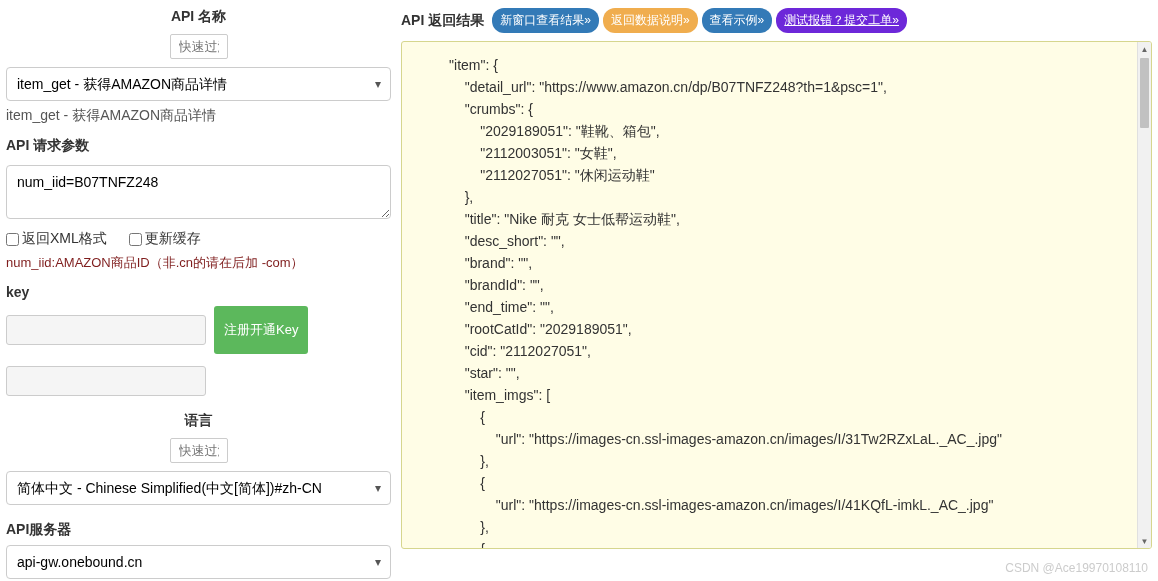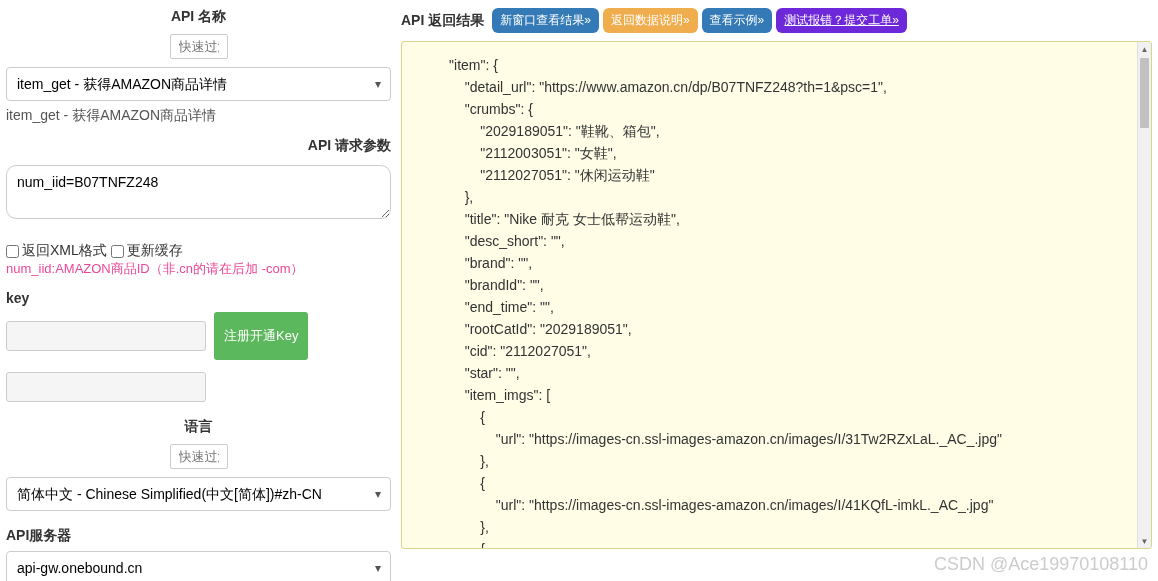--- a/index.html
+++ b/index.html
@@ -7,45 +7,45 @@
     .container { display: flex; padding: 8px 6px; height: 100%; }
     .left-panel { width: 395px; padding-right: 10px; }
     .right-panel { flex: 1; }
     .label-row { display: flex; align-items: center; gap: 8px; margin-bottom: 8px; flex-direction: column; }
     .label-text { font-weight: bold; color: #333; }
     .filter-input { border: 1px solid #ccc; padding: 4px 8px; font-size: 13px; color: #999; border-radius: 2px; width: 58px; }
     .select-box { width: 100%; border: 1px solid #ccc; padding: 8px 10px; font-size: 14px; border-radius: 4px; background: #fff; appearance: none; position: relative; }
     .select-wrapper { position: relative; margin-bottom: 6px; }
     .select-wrapper::after { content: "▾"; position: absolute; right: 10px; top: 50%; transform: translateY(-50%); pointer-events: none; color: #555; font-size: 12px; }
     .sub-text { color: #555; font-size: 14px; margin-bottom: 12px; }
-    .textarea-box { width: 100%; border: 1px solid #ccc; padding: 8px 10px; font-size: 14px; border-radius: 10px; height: 54px; resize: both; font-family: inherit; margin-bottom: 20px; }
-    .checkbox-row { display: flex; align-items: flex-start; gap: 0; margin-bottom: 0; }
+    .textarea-box { width: 100%; border: 1px solid #ccc; padding: 8px 10px; font-size: 14px; border-radius: 4px; height: 54px; resize: both; font-family: inherit; margin-bottom: 8px; }
+    .checkbox-row { display: flex; align-items: flex-start; gap: 18px; margin-bottom: 6px; }
     .checkbox-row label { display: inline-flex; align-items: center; gap: 3px; font-size: 14px; margin-right: 4px; }
-    .hint-text { color: #ec4899; font-size: 13px; margin-bottom: 12px; }
+    .hint-text { color: #7f1d1d; font-size: 13px; margin-bottom: 12px; }
     .field-label { font-weight: bold; margin-bottom: 6px; display: block; }
     .text-input { border: 1px solid #ccc; padding: 6px 8px; font-size: 14px; border-radius: 3px; width: 200px; }
     .key-row { display: flex; align-items: center; gap: 8px; margin-bottom: 12px; }
     .btn-green { background: #5cb85c; color: #fff; border: none; padding: 15px 10px; font-size: 13px; border-radius: 3px; cursor: pointer; }
     .secret-row { margin-bottom: 16px; }
     .test-btn { width: 100%; background: #337ab7; color: #fff; border: none; padding: 14px; font-size: 15px; border-radius: 3px; cursor: pointer; }
     .result-header { display: flex; align-items: center; gap: 4px; margin-bottom: 8px; flex-wrap: wrap; }
     .result-title { font-weight: bold; margin-right: 4px; }
-    .tag-btn { color: #fff; border: none; padding: 4px 8px; font-size: 12px; border-radius: 6px; cursor: pointer; white-space: nowrap; }
+    .tag-btn { color: #fff; border: none; padding: 4px 8px; font-size: 12px; border-radius: 12px; cursor: pointer; white-space: nowrap; }
     .tag-blue { background: #337ab7; }
     .tag-orange { background: #f0ad4e; }
     .tag-red { background: #6d28d9; text-decoration: underline; }
     .result-box { border: 1px solid #d6d68e; background: #fffde6; border-radius: 3px; height: 508px; position: relative; overflow: hidden; }
     .result-scroll { width: calc(100% - 14px); height: 100%; overflow: hidden; padding: 12px 16px; }
     .json-content { font-family: "Helvetica Neue", Arial, sans-serif; font-size: 14px; line-height: 22px; color: #333; white-space: pre; }
     .scrollbar { position: absolute; right: 0; top: 0; bottom: 0; width: 14px; background: #f1f1f1; border-left: 1px solid #e0e0e0; }
     .scrollbar-thumb { position: absolute; left: 2px; right: 2px; top: 2px; height: 70px; background: #c1c1c1; border-radius: 1px; }
     .scrollbar-arrow-up { position: absolute; top: 0; left: 0; right: 0; height: 14px; display: flex; align-items: center; justify-content: center; font-size: 8px; color: #666; }
     .scrollbar-arrow-down { position: absolute; bottom: 0; left: 0; right: 0; height: 14px; display: flex; align-items: center; justify-content: center; font-size: 8px; color: #666; }
-    .watermark { position: fixed; bottom: 6px; right: 10px; color: #ccc; font-size: 18px; }
-    .section-gap { margin-bottom: 10px; text-align: right; }
+    .watermark { position: fixed; bottom: 6px; right: 10px; color: #ccc; font-size: 12px; }
+    .section-gap { margin-bottom: 10px; }
   </style>
 </head>
 <body>
 
 <div class="container">
   <div class="left-panel">
     <div class="label-row">
       <span class="label-text">API 名称</span>
       <input class="filter-input" placeholder="快速过滤" style="">
     </div>

